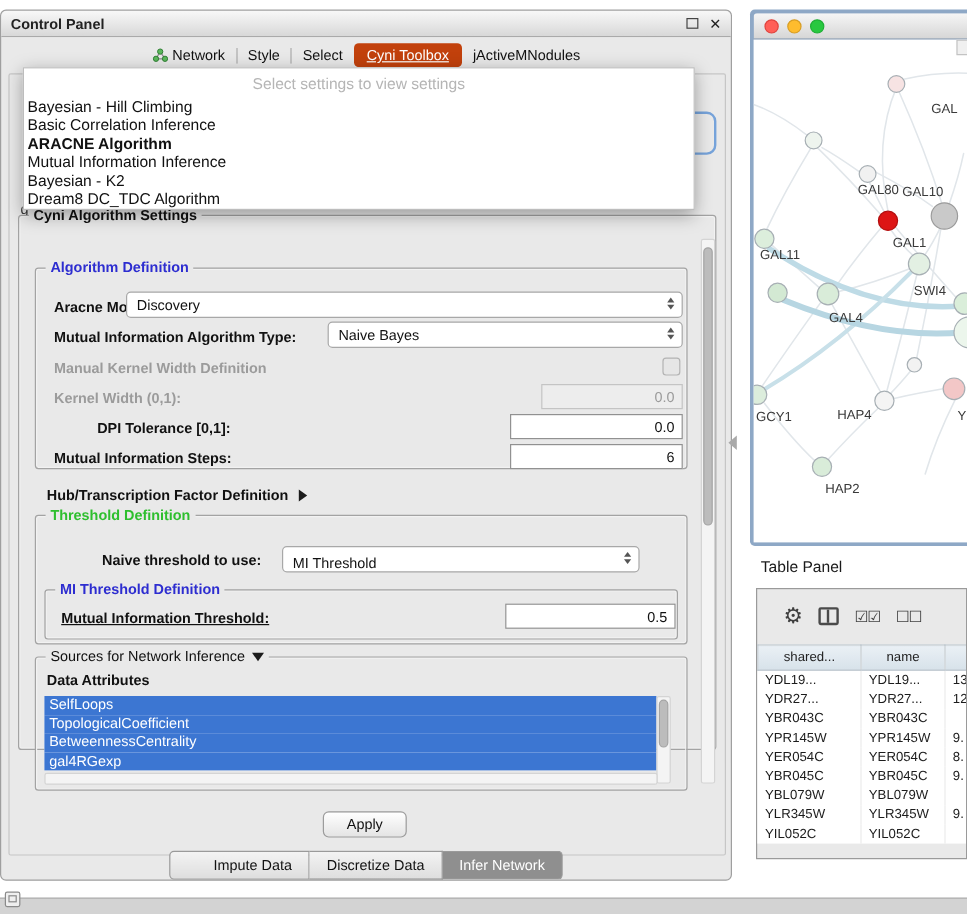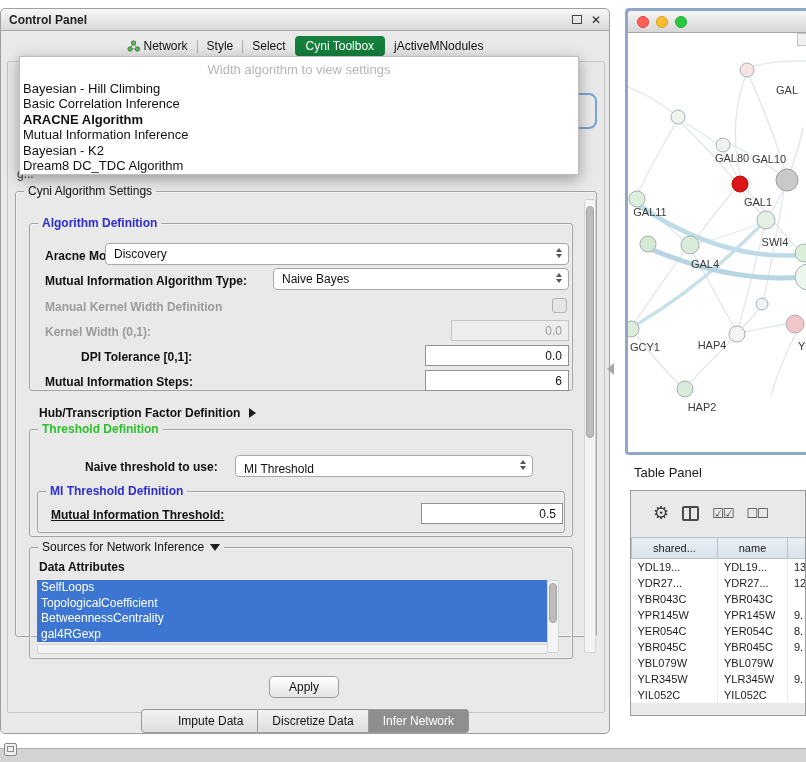--- a/index.html
+++ b/index.html
@@ -13,21 +13,21 @@
         background:linear-gradient(#f8f8f8,#d8d8d8); border-bottom:1px solid #aaa;
         border-radius:5px 5px 0 0; display:flex; align-items:center; padding:0 8px; }
   .cp-title { font-size:12px; font-weight:bold; color:#222; }
   .tb-icons { margin-left:auto; display:flex; align-items:center; gap:9px; }
   .float-icon { width:10px; height:9px; border:1px solid #444; display:inline-block; }
   .close-icon { font-size:12px; font-weight:bold; color:#222; line-height:1; }
 
   .cp-tabs { position:absolute; left:0; top:26px; width:100%; height:22px; display:flex;
         align-items:center; justify-content:center; font-size:12px; color:#111; }
   .cp-tab { padding:3px 9px; display:flex; align-items:center; gap:4px; white-space:nowrap; }
-  .cp-tab.selected { background:#15803d; color:#fff; border-radius:4px; padding:3px 11px; }
+  .cp-tab.selected { background:#c2410c; color:#fff; border-radius:4px; padding:3px 11px;text-decoration:underline; }
   .tab-sep { width:1px; height:13px; background:#adadad; }
 
   .content-border { position:absolute; left:6px; top:52px; width:598px; height:652px;
         border:1px solid #c6c6c6; border-radius:2px; pointer-events:none; }
 
   .remnant-btn { position:absolute; left:556px; top:84px; width:40px; height:36px;
         border:2px solid #76a3da; border-radius:8px; background:#e9e9e9; }
   .remnant-text { position:absolute; left:16px; top:158px; font-size:12px; color:#333; }
 
   .popup { position:absolute; left:18px; top:47px; width:560px; height:119px; background:#fff;
@@ -163,32 +163,32 @@
       <span class="cp-tab">
         <span>jActiveMNodules</span>
       </span>
     </div>
   <div class="content-border"></div>
 
   <div class="remnant-btn"></div>
   <div class="remnant-text">g...</div>
 
   <div class="popup">
-    <div class="popup-placeholder">Width algorithm to view settings</div>
+    <div class="popup-placeholder">Select settings to view settings</div>
     <div id="popup-options">
         <div class="popup-opt">Bayesian - Hill Climbing</div>
         <div class="popup-opt">Basic Correlation Inference</div>
         <div class="popup-opt sel">ARACNE Algorithm</div>
         <div class="popup-opt">Mutual Information Inference</div>
         <div class="popup-opt">Bayesian - K2</div>
         <div class="popup-opt">Dream8 DC_TDC Algorithm</div>
       </div>
   </div>
 
-  <div class="gb" style="left:14px; top:182px; width:582px; height:446px;">
+  <div class="gb" style="left:14px; top:170px; width:582px; height:446px;font-weight:bold;">
     <span class="gb-title">
         <span>Cyni Algorithm Settings</span>
       </span>
   </div>
   <div class="vscroll" style="left:583px; top:190px; height:454px;">
     <div class="vthumb" style="top:6px; height:232px;"></div>
   </div>
 
   <div class="gb" style="left:28px; top:214px; width:544px; height:168px;">
     <span class="gb-title blue">

